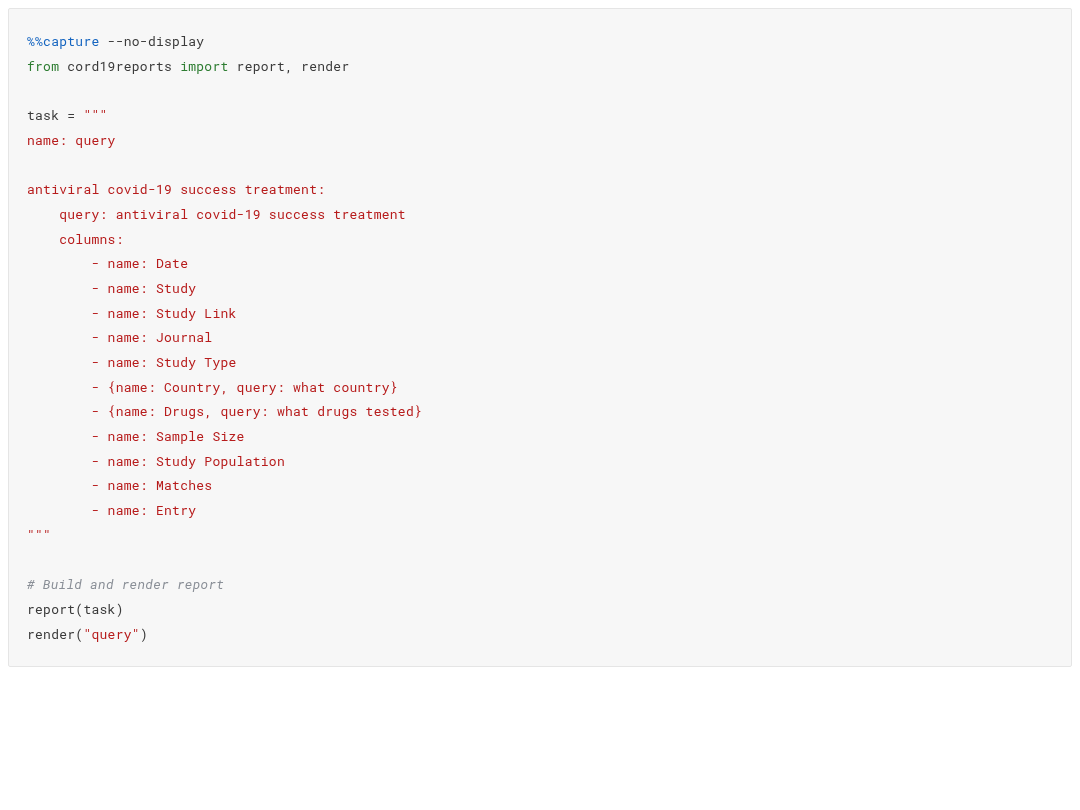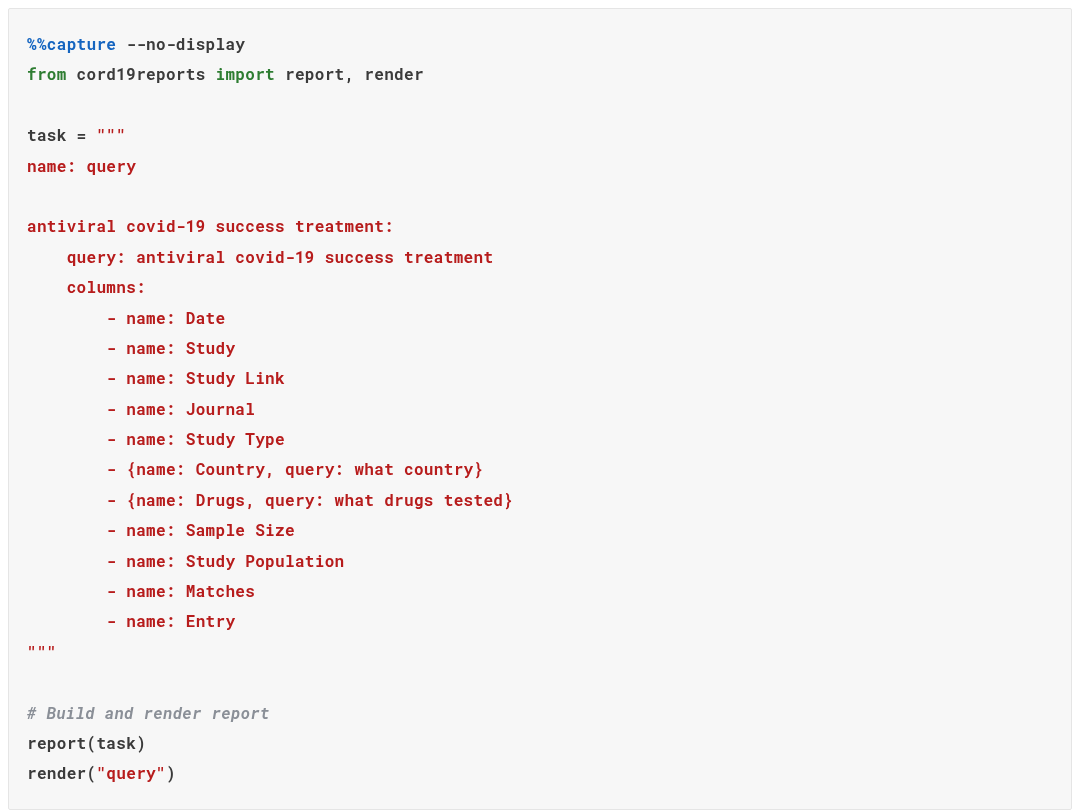--- a/index.html
+++ b/index.html
@@ -17,22 +17,21 @@
       padding: 20px 18px;
       width: calc(100% - 16px);
     }
     pre.code {
       margin: 0;
       white-space: pre;
       line-height: 1.9;
       letter-spacing: 0.02em;
       color: #3b3b3b;
       font-family: inherit;
-      font-size: 16px;
-      font-weight: bold;
+      font-size: 13px;
     }
     .tok-magic   { color: #1565c0; }
     .tok-kw      { color: #2e7d32; }
     .tok-plain   { color: #3b3b3b; }
     .tok-str     { color: #b71c1c; }
     .tok-comment { color: #8a8f97; font-style: italic; }
   </style>
 </head>
 <body>
 

